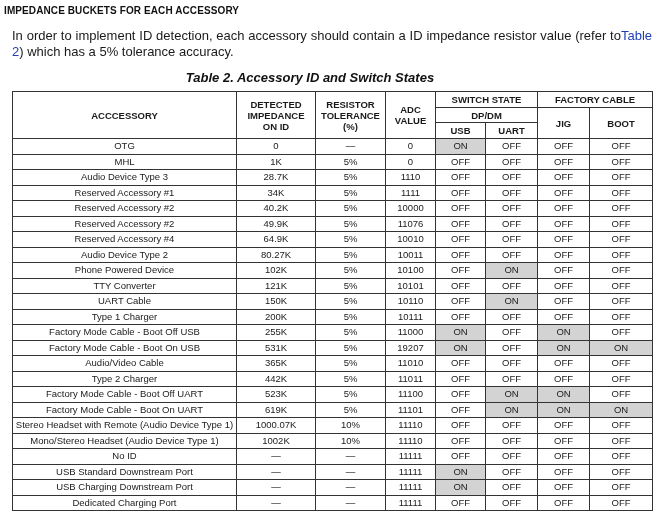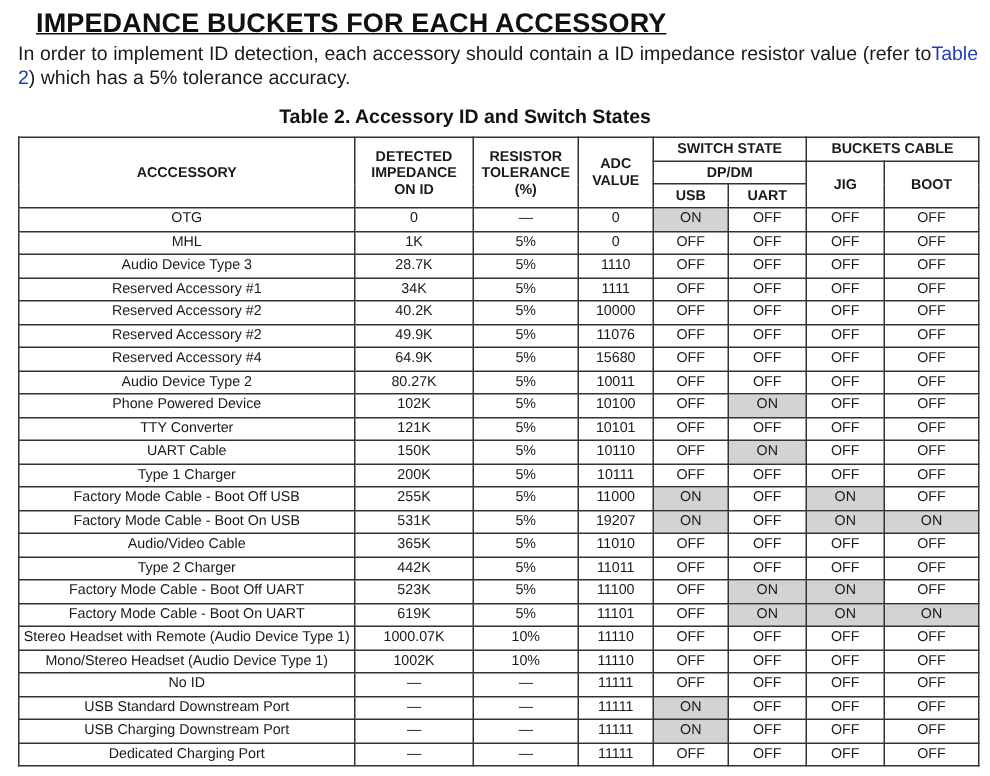--- a/index.html
+++ b/index.html
@@ -1,20 +1,20 @@
 <!DOCTYPE html>
 <html><head>
 <meta charset="utf-8">
 <style>
   html, body { margin: 0; padding: 0; background: #ffffff; }
   body { width: 660px; height: 517px; overflow: hidden; position: relative; font-family: "Liberation Sans", sans-serif; color: #111; }
-  .heading { position: absolute; left: 24px; top: 5px; font-size: 18px; font-weight: bold; letter-spacing: 0.1px; text-decoration: underline; }
+  .heading { position: absolute; left: 4px; top: 5px; font-size: 10px; font-weight: bold; letter-spacing: 0.1px; }
   .para { position: absolute; left: 12px; top: 28px; width: 640px; font-size: 13px; line-height: 16px; text-align: justify; text-align-last: left; color: #1a1a1a; }
   .para .link { color: #1f3fb4; }
-  .caption { position: absolute; left: 0; width: 620px; top: 70px; text-align: center; font-size: 13px; font-weight: bold; }
+  .caption { position: absolute; left: 0; width: 620px; top: 70px; text-align: center; font-size: 13px; font-weight: bold; font-style: italic; }
   table.t { position: absolute; left: 12px; top: 91px; border-collapse: collapse; table-layout: fixed; font-size: 9.5px; color: #1a1a1a; }
   table.t th, table.t td { border: 1px solid #333; padding: 0; text-align: center; vertical-align: middle; overflow: hidden; white-space: nowrap; }
   table.t th { font-weight: bold; font-size: 9.5px; line-height: 11px; }
   table.t thead tr.h1 th { height: 15px; }
   table.t thead tr.h2 th { height: 14px; }
   table.t thead tr.h3 th { height: 15px; }
   table.t tbody td { height: 14.5px; line-height: 14px; }
   table.t td.on { background: #d3d3d3; }
   .wrap { white-space: normal !important; }
 </style>
@@ -38,21 +38,21 @@
     <col style="width:52px">
     <col style="width:63px">
   </colgroup>
   <thead>
     <tr class="h1">
       <th rowspan="3">ACCCESSORY</th>
       <th rowspan="3" class="wrap"><span>DETECTED</span><br><span>IMPEDANCE</span><br><span>ON ID</span></th>
       <th rowspan="3" class="wrap"><span>RESISTOR</span><br><span>TOLERANCE</span><br><span>(%)</span></th>
       <th rowspan="3" class="wrap"><span>ADC</span><br><span>VALUE</span></th>
       <th colspan="2">SWITCH STATE</th>
-      <th colspan="2">BUCKETS CABLE</th>
+      <th colspan="2">FACTORY CABLE</th>
     </tr>
     <tr class="h2">
       <th colspan="2">DP/DM</th>
       <th rowspan="2">JIG</th>
       <th rowspan="2">BOOT</th>
     </tr>
     <tr class="h3">
       <th>USB</th>
       <th>UART</th>
     </tr>
@@ -115,21 +115,21 @@
         <td>11076</td>
         <td>OFF</td>
         <td>OFF</td>
         <td>OFF</td>
         <td>OFF</td>
       </tr>
       <tr>
         <td>Reserved Accessory #4</td>
         <td>64.9K</td>
         <td>5%</td>
-        <td>15680</td>
+        <td>10010</td>
         <td>OFF</td>
         <td>OFF</td>
         <td>OFF</td>
         <td>OFF</td>
       </tr>
       <tr>
         <td>Audio Device Type 2</td>
         <td>80.27K</td>
         <td>5%</td>
         <td>10011</td>

